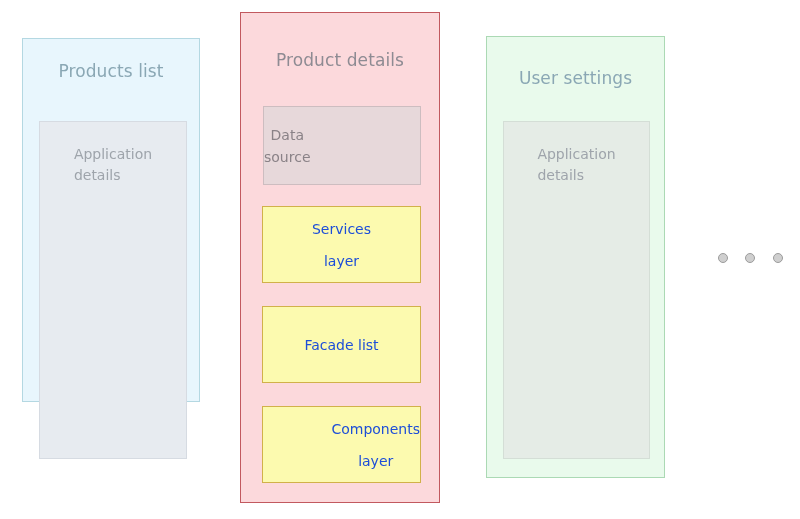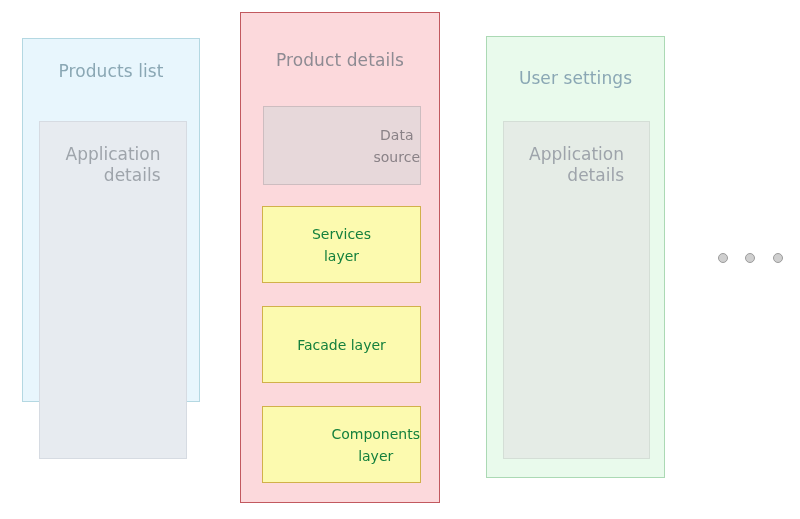--- a/index.html
+++ b/index.html
@@ -91,22 +91,22 @@
   .inner-box {
     position: absolute;
     box-sizing: border-box;
     border: 1px solid #dcdfe3;
     display: flex;
     align-items: flex-start;
     justify-content: center;
     padding-top: 22px;
   }
   .inner-box .inner-label {
-    text-align: right;
-    font-size: 17px;
+    text-align: left;
+    font-size: 14px;
     line-height: 21px;
     color: #9ea4ab;
     white-space: pre-line;
   }
   .inner-products {
     left: 16px;
     top: 82px;
     width: 148px;
     height: 338px;
     background: #e7ebf0;
@@ -126,21 +126,21 @@
     position: absolute;
     box-sizing: border-box;
     left: 22px;
     top: 93px;
     width: 158px;
     height: 79px;
     background: #e7d8da;
     border: 1px solid #cdbdc0;
     display: flex;
     align-items: center;
-    justify-content: flex-end;
+    justify-content: flex-start;
   }
   .data-source-box .inner-label {
     text-align: center;
     font-size: 14px;
     line-height: 22px;
     color: #8a8287;
     white-space: pre-line;
   }
 
   
@@ -152,22 +152,22 @@
     height: 77px;
     background: #fcfaaf;
     border: 1px solid #d1b14a;
     display: flex;
     align-items: center;
     justify-content: center;
   }
   .layer-box .layer-label {
     text-align: center;
     font-size: 14px;
-    line-height: 22px;
-    color: #15803d;
+    line-height: 32px;
+    color: #1d4ed8;
     white-space: pre-line;
   }
   .layer-1 { top: 193px; }
   .layer-2 { top: 293px; }
   .layer-3 { top: 393px; justify-content: flex-end; }
 
   
   .dots {
     position: absolute;
     left: 713px;
@@ -209,21 +209,21 @@
       <div class="inner-label">Data
 source</div>
     </div>
 
     <div class="layer-box layer-1">
       <div class="layer-label">Services
 layer</div>
     </div>
 
     <div class="layer-box layer-2">
-      <div class="layer-label">Facade layer</div>
+      <div class="layer-label">Facade list</div>
     </div>
 
     <div class="layer-box layer-3">
       <div class="layer-label">Components
 layer</div>
     </div>
   </div>
 
   <div class="panel panel-settings">
     <div class="panel-title">User settings</div>

